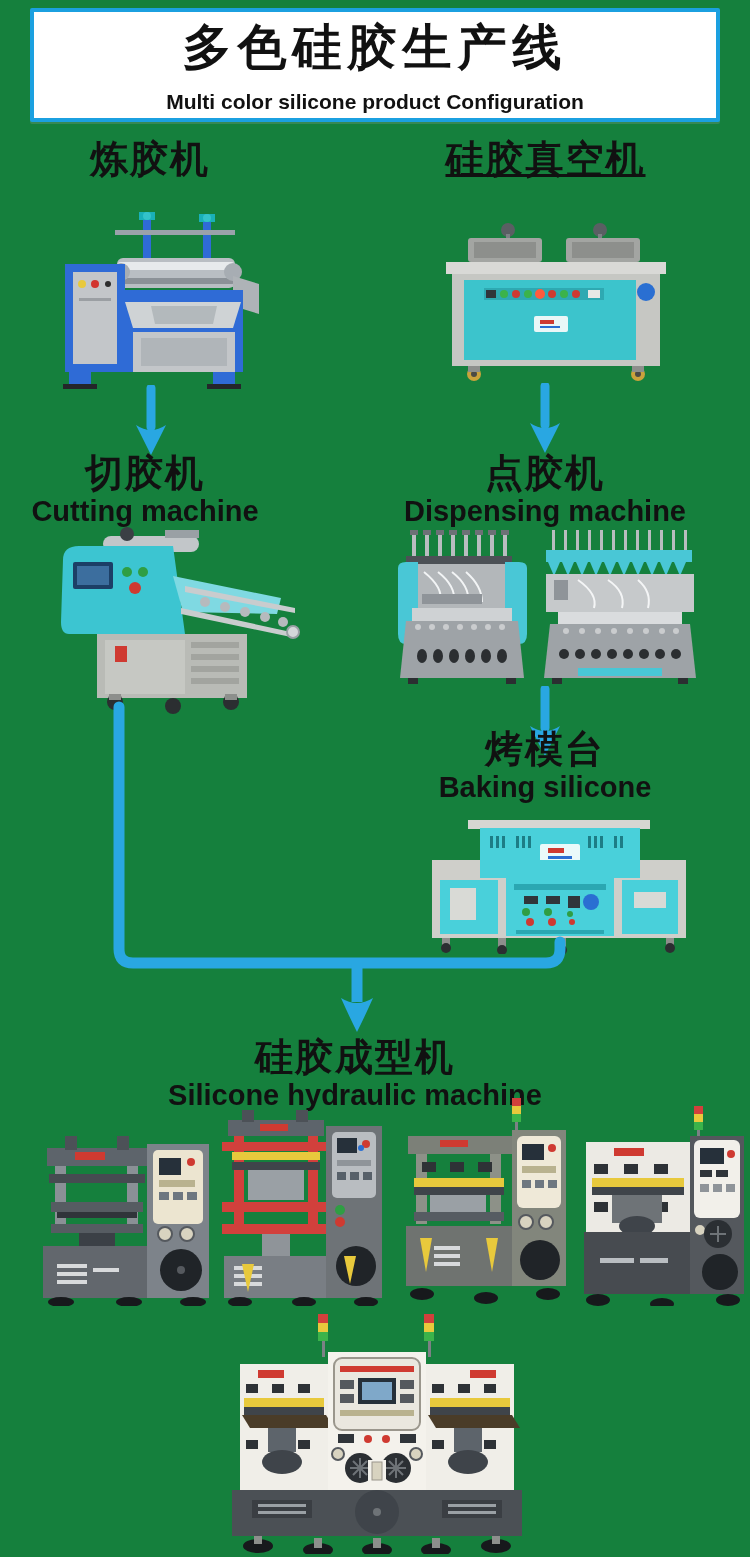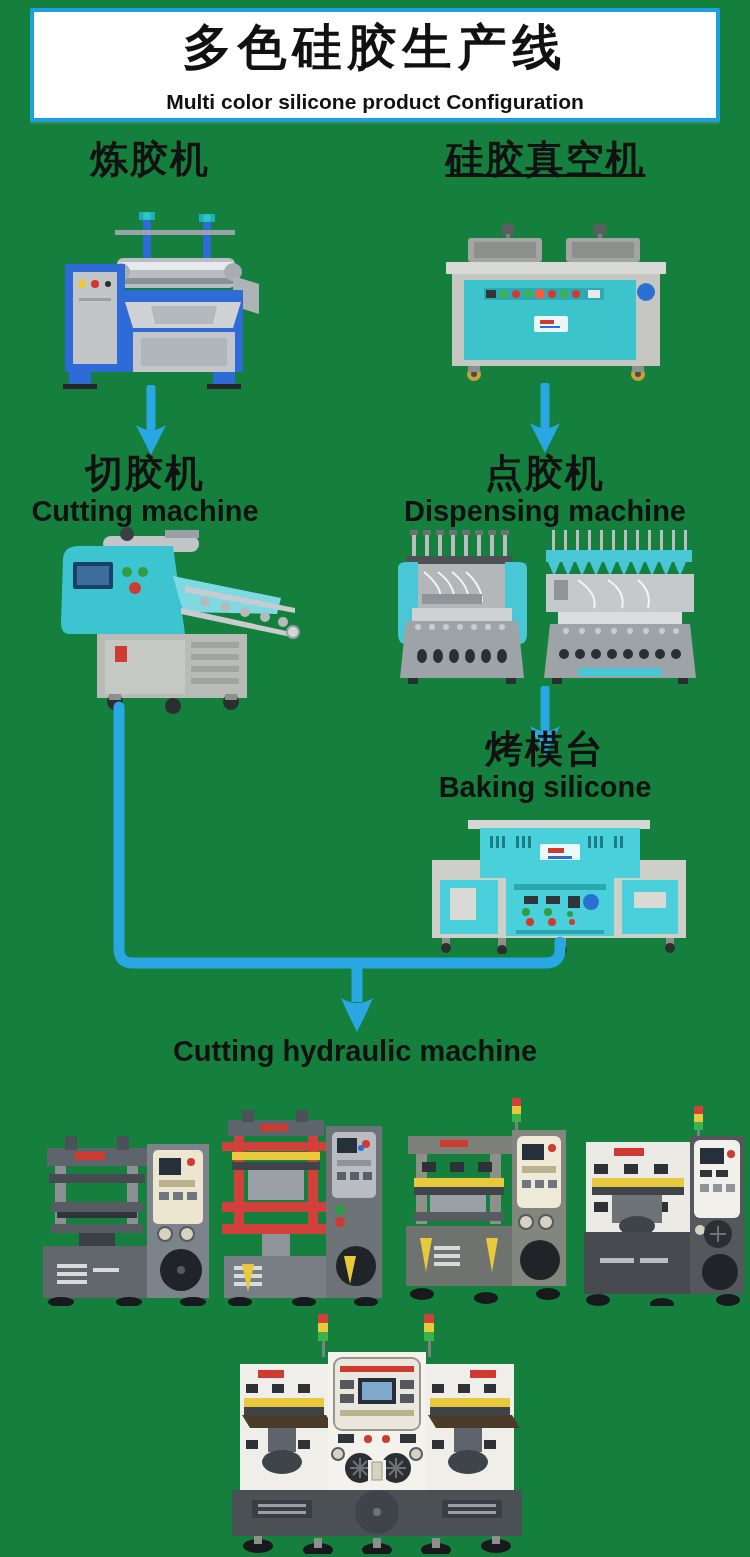--- a/index.html
+++ b/index.html
@@ -353,21 +353,22 @@
     <circle cx="242" cy="130" r="5" fill="#2b2e31"></circle>
   </svg>
 
   <svg class="abs" style="left:0;top:690px;" width="750" height="350" viewBox="0 0 750 350">
     <path d="M119 17 L119 259 Q119 273 133 273 L546 273 Q560 273 560 259 L560 252" fill="none" stroke="#29a7e2" stroke-width="11" stroke-linecap="round"></path>
     <path d="M357 273 L357 312" fill="none" stroke="#29a7e2" stroke-width="11"></path>
     <path d="M341 308 Q357 318 373 308 Q365 326 357 342 Q349 326 341 308 Z" fill="#29a7e2"></path>
   </svg>
 
   <div class="abs stage" style="left:155px;top:1036px;width:400px;">
-    <div class="en">Cutting hydraulic machine</div>
+    <div class="cn">硅胶成型机</div>
+    <div class="en">Silicone hydraulic machine</div>
   </div>
 
   <svg class="abs" style="left:35px;top:1118px;" width="180" height="188" viewBox="0 0 180 188">
     <rect x="12" y="30" width="100" height="18" fill="#5d646b"></rect>
     <rect x="30" y="18" width="12" height="14" fill="#4c5157"></rect>
       <rect x="82" y="18" width="12" height="14" fill="#4c5157"></rect>
     <rect x="40" y="34" width="30" height="8" fill="#cf3a31"></rect>
     <rect x="20" y="48" width="11" height="66" fill="#8a9096"></rect>
     <rect x="92" y="48" width="11" height="66" fill="#8a9096"></rect>
     <rect x="14" y="56" width="96" height="9" fill="#464b51"></rect>

